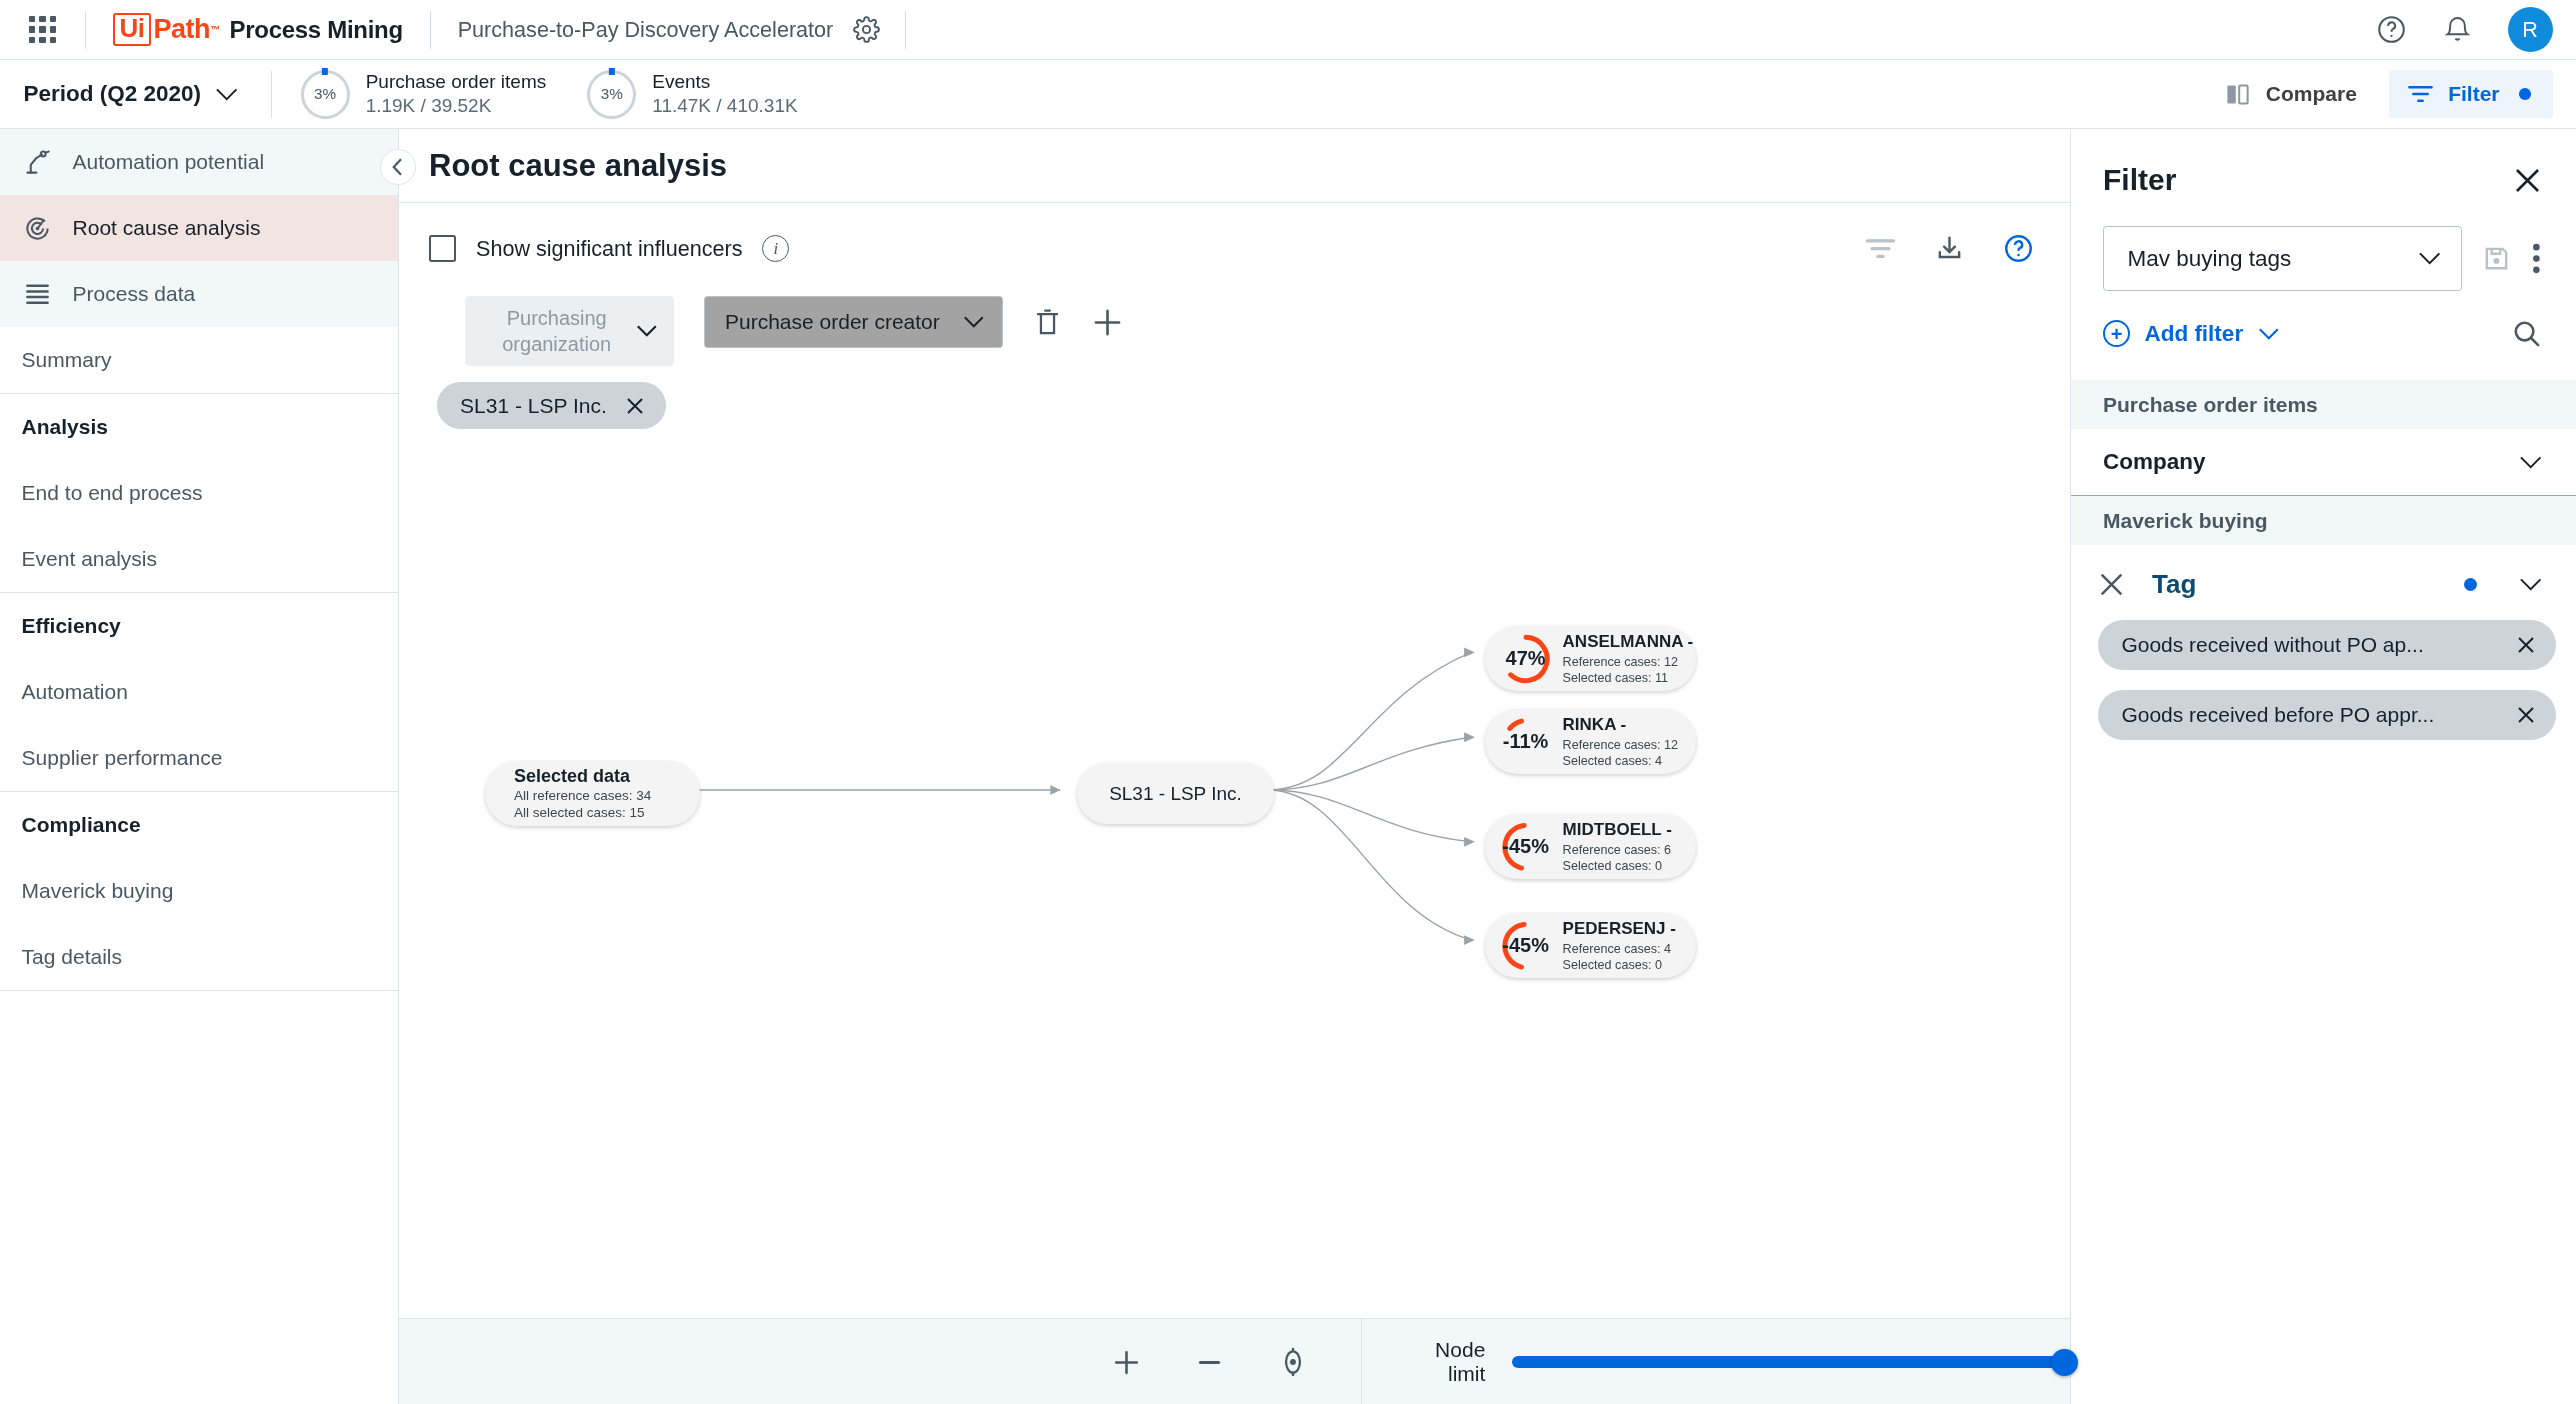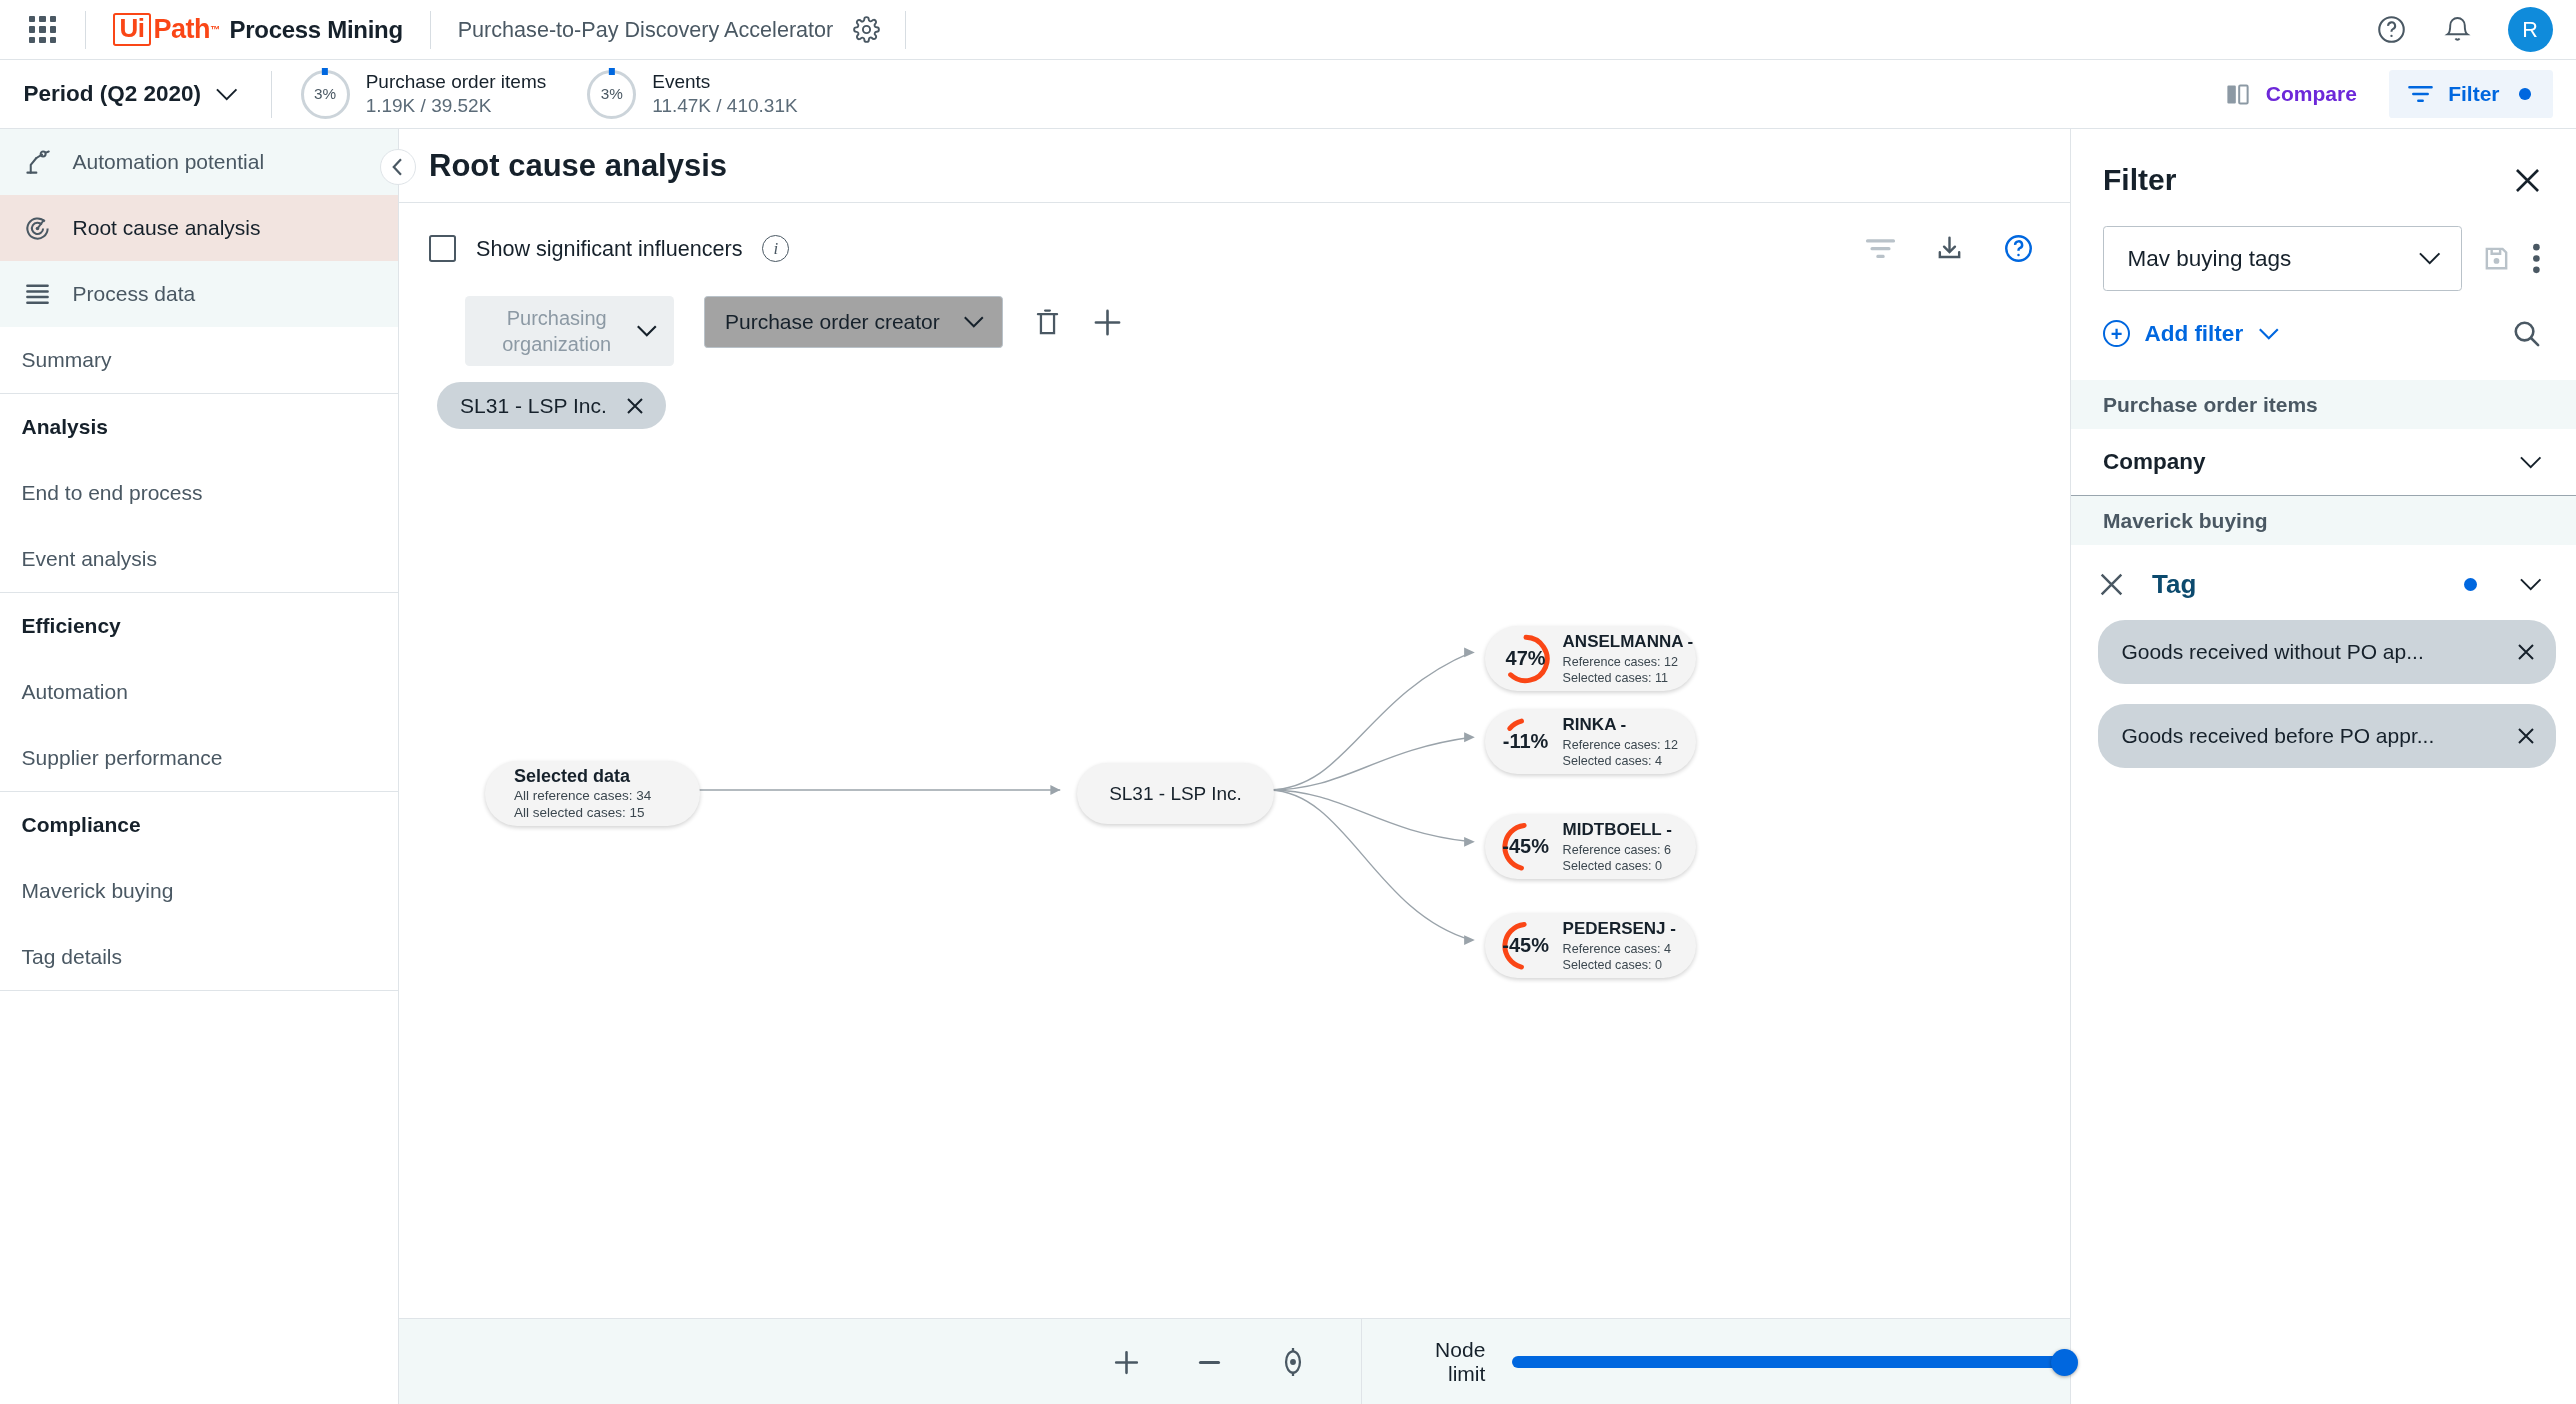--- a/index.html
+++ b/index.html
@@ -70,21 +70,21 @@
     content:""; position: absolute; top: -4.5px; left: 50%;
     transform: translateX(-50%);
     width: 6.3px; height: 7.2px; background: #0067df;
   }
   .metric-txt { line-height: 1.28; }
   .metric-title { font-size: 19px; color: #16212b; font-weight: 400; }
   .metric-val { font-size: 19px; color: #5b6b78; }
   .subbar-spacer { flex: 1 1 auto; }
   .compare-btn {
     display: flex; align-items: center; gap: 14.4px; cursor: pointer;
-    font-size: 21px; color: #6d28d9; font-weight: bold; margin-right: 32px;
+    font-size: 21px; color: #404040; font-weight: bold; margin-right: 32px;
   }
   .filter-btn {
     display: flex; align-items: center; gap: 14.4px; cursor: pointer;
     font-size: 21px; color: #0067df; font-weight: bold;
     background: #eef4fb; border-radius: 3.6px; padding: 11.7px 21.6px 11.7px 18px;
     position: relative;
   }
   .filter-dot { width: 11.7px; height: 11.7px; border-radius: 50%; background: #0067df; margin-left: 5.4px; }
 
   
@@ -220,21 +220,21 @@
   .fp-sect-head { background: #f2f8f8; padding: 12.6px 32px; font-size: 21px;
     font-weight: bold; color: #4a5863; margin-top: 31px; }
   .fp-company { display: flex; align-items: center; justify-content: space-between;
     padding: 20px 34px 20px 32px; font-size: 22.5px; font-weight: bold; color: #16212b;
     border-bottom: 1.8px solid #99a5ae; cursor: pointer; }
   .fp-tagrow { display: flex; align-items: center; padding: 23.4px 34px 0 27px; gap: 27px; }
   .fp-tag-label { font-size: 26px; font-weight: bold; color: #0c4a6e; }
   .blue-dot { width: 13.5px; height: 13.5px; border-radius: 50%; background: #0067df; }
   .fp-chip {
     margin: 20px 20px 0 27px; background: #ccd4da; border-radius: 27px;
-    height: 64px; display: flex; align-items: center; justify-content: space-between;
+    height: 50px; display: flex; align-items: center; justify-content: space-between;
     padding: 0 20px 0 23.4px; font-size: 21px; color: #16212b; cursor: pointer;
   }
   .fp-chip .chip-txt { overflow: hidden; white-space: nowrap; }
   svg { display: block; }
 </style>
 </head>
 <body>
 
 <div class="app">
 

